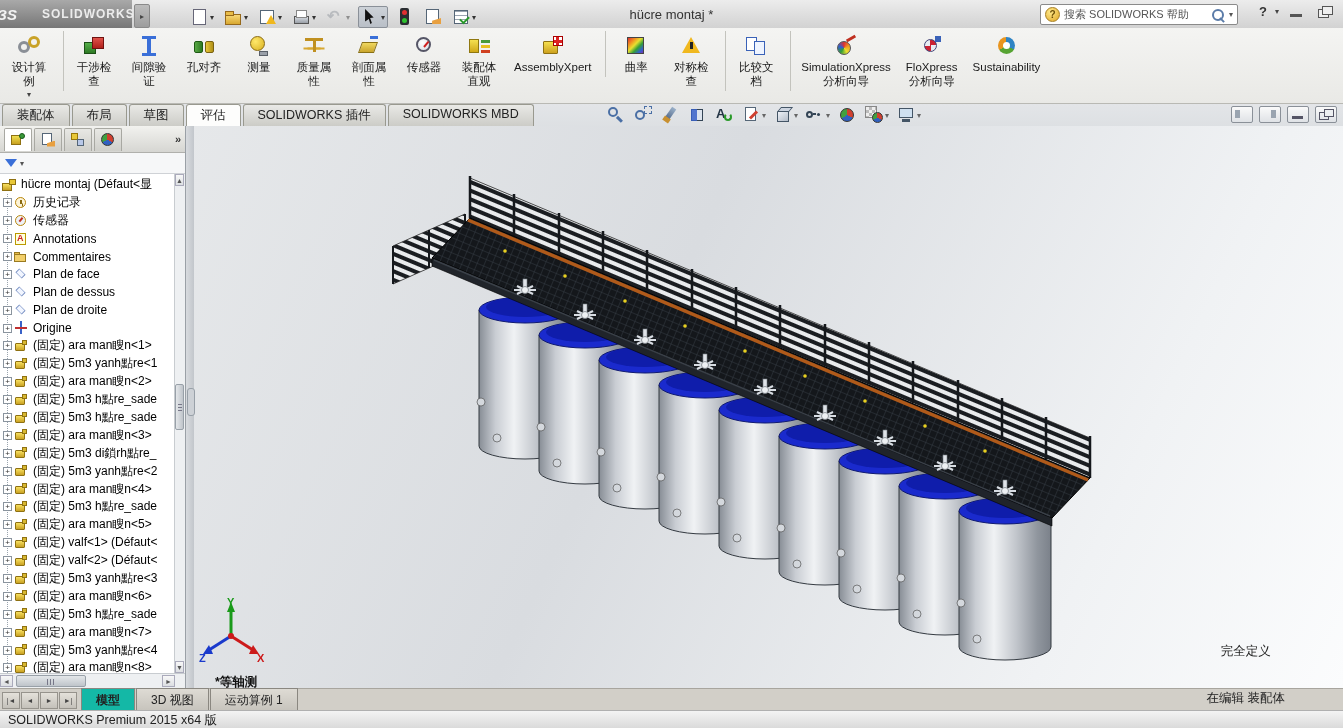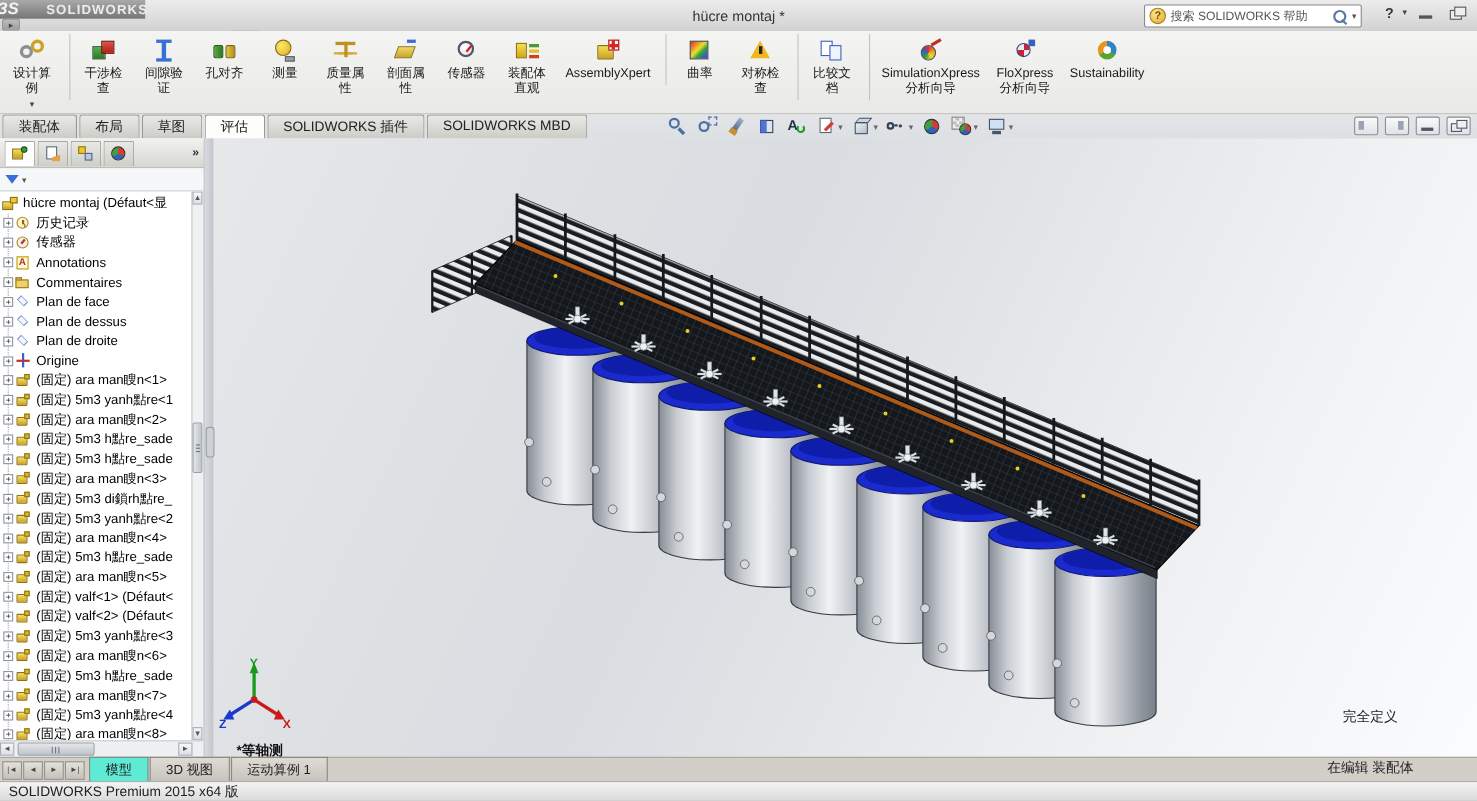--- a/index.html
+++ b/index.html
@@ -2,21 +2,21 @@
 <html><head>
 <meta charset="utf-8">
 <style>
   html,body{margin:0;padding:0;background:#888;}
   #app{position:relative;width:1343px;height:728px;overflow:hidden;
        font-family:"Liberation Sans",sans-serif;font-size:12px;color:#222;
        background:#e8eaec;user-select:none;}
   
   #titlebar{position:absolute;left:0;top:0;width:1343px;height:28px;
     background:linear-gradient(#ececec,#d2d2d2);border-bottom:1px solid #8f8f8f;
-    display:flex;align-items:flex-start;flex-direction:column;}
+    display:flex;align-items:flex-end;}
   #logo{height:28px;width:132px;background:linear-gradient(#a9a9a9,#767676);
     display:flex;align-items:center;justify-content:center;gap:5px;color:#f3f3f3;}
   #logo .dslogo{font-weight:bold;font-style:italic;font-size:15px;}
   #logo .brand{font-size:12px;letter-spacing:1px;font-weight:bold;color:#ececec;margin-left:20px;}
   .menu-arrow{width:14px;height:22px;background:linear-gradient(#bdbdbd,#9d9d9d);
     border:1px solid #8a8a8a;border-radius:2px;margin-left:2px;
     display:flex;align-items:center;justify-content:center;font-size:8px;color:#444;}
   #ttools{display:flex;align-items:center;gap:6px;margin-left:38px;}
   .ttool{display:flex;align-items:center;gap:2px;padding:1px 2px;}
   .ttool.dd::after{content:"▾";font-size:8px;color:#333;}
@@ -226,21 +226,21 @@
   #splitter{position:absolute;left:186px;top:126px;width:8px;height:562px;background:linear-gradient(90deg,#d8dbdf,#c2c6cb);}
   #splitter .handle{position:absolute;left:1px;top:262px;width:6px;height:26px;background:#cdd1d6;border:1px solid #98a0a8;border-radius:3px;}
   
   #modeltabs{position:absolute;left:0;top:688px;width:1343px;height:22px;background:#d2cfc8;
     border-top:1px solid #a8a59e;display:flex;align-items:flex-end;}
   #navbtns{display:flex;gap:1px;padding:0 4px 2px 2px;}
   .nbtn{width:16px;height:15px;background:linear-gradient(#e4e1da,#c4c1ba);border:1px solid #96938c;
     font-size:7px;color:#444;display:flex;align-items:center;justify-content:center;}
   .mtab{padding:3px 14px 2px;background:linear-gradient(#dedbd4,#c6c3bc);border:1px solid #8a8780;border-bottom:none;
     font-size:12px;color:#222;margin-right:1px;}
-  .mtab.active{background:#5eead4;}
+  .mtab.active{background:#14b8a6;font-weight:bold;}
   
   #statusbar{position:absolute;left:0;top:710px;width:1343px;height:18px;
     background:linear-gradient(#f4f4f4,#d9d9d9);border-top:1px solid #b0b0b0;
     display:flex;align-items:center;font-size:12.5px;color:#222;}
   #statusbar .left{margin-left:8px;}
   #statusbar .right{margin-left:auto;display:flex;align-items:center;gap:30px;margin-right:58px;flex-direction:column;}
   #units{display:flex;align-items:center;gap:6px;}
   #units .up{font-size:7px;color:#444;}
   .helpbox{width:14px;height:14px;background:linear-gradient(#4db04d,#1f7a1f);border:1px solid #145214;border-radius:2px;
     color:#fff;font-size:10px;font-weight:bold;display:flex;align-items:center;justify-content:center;}

